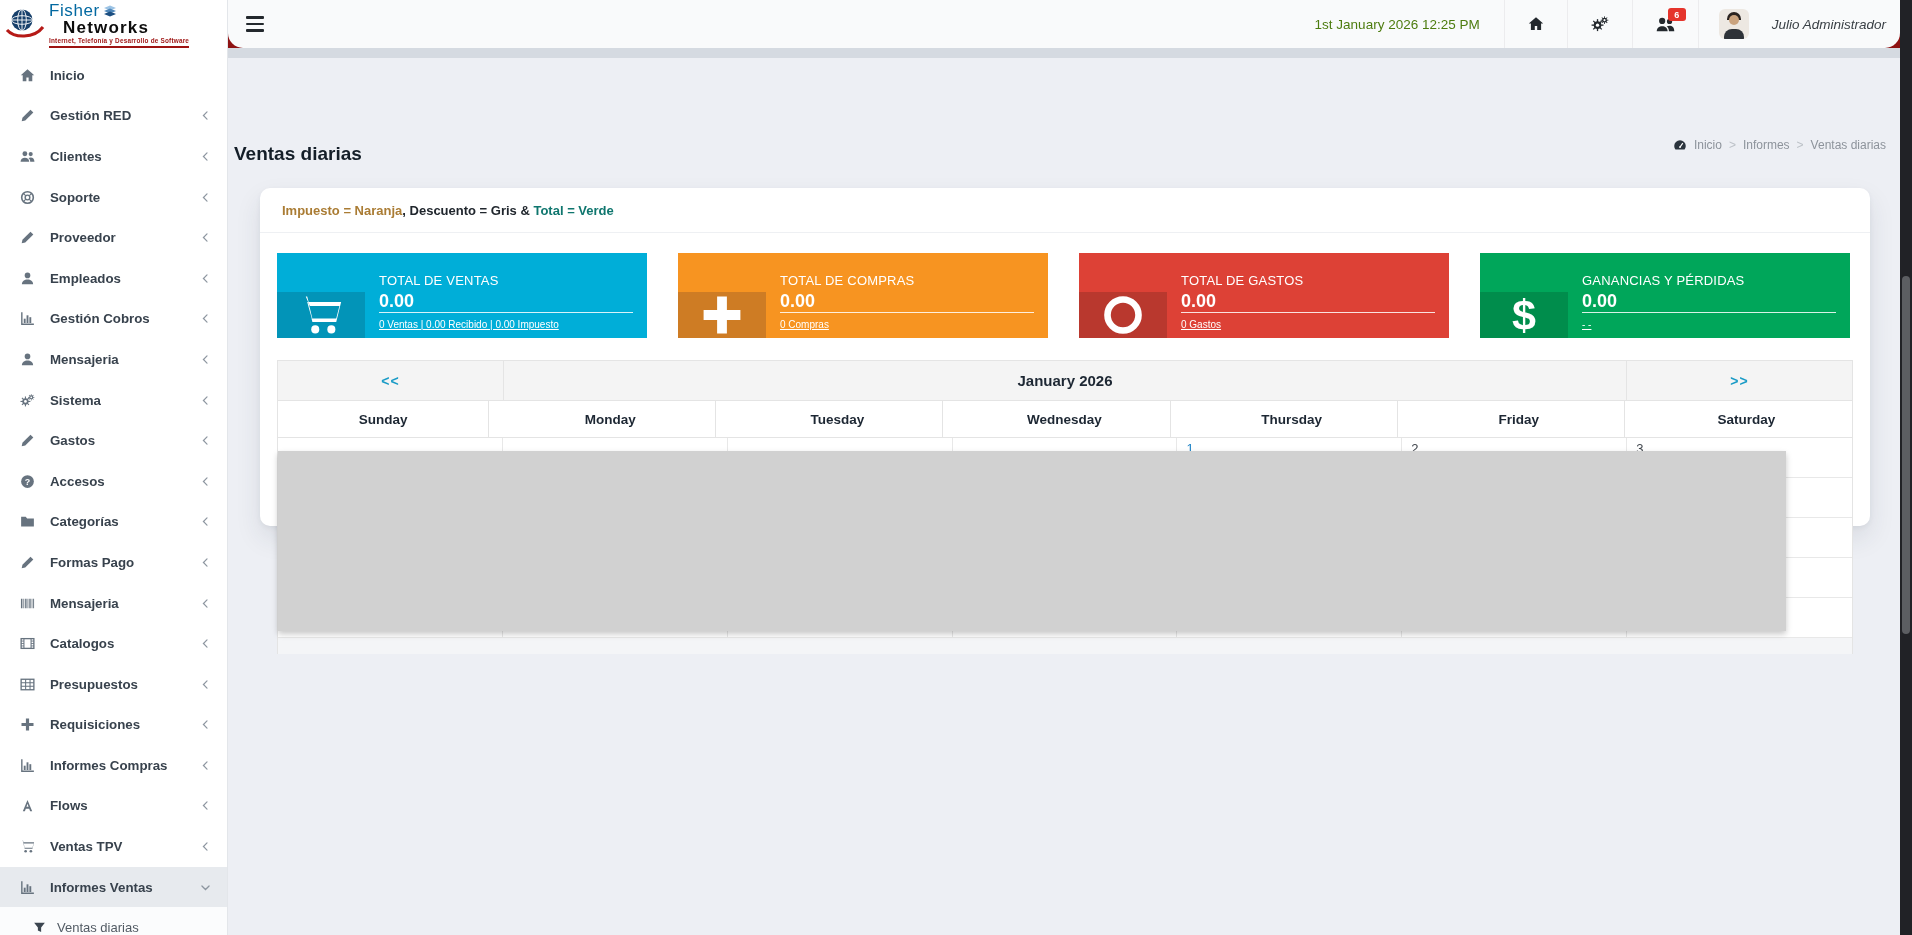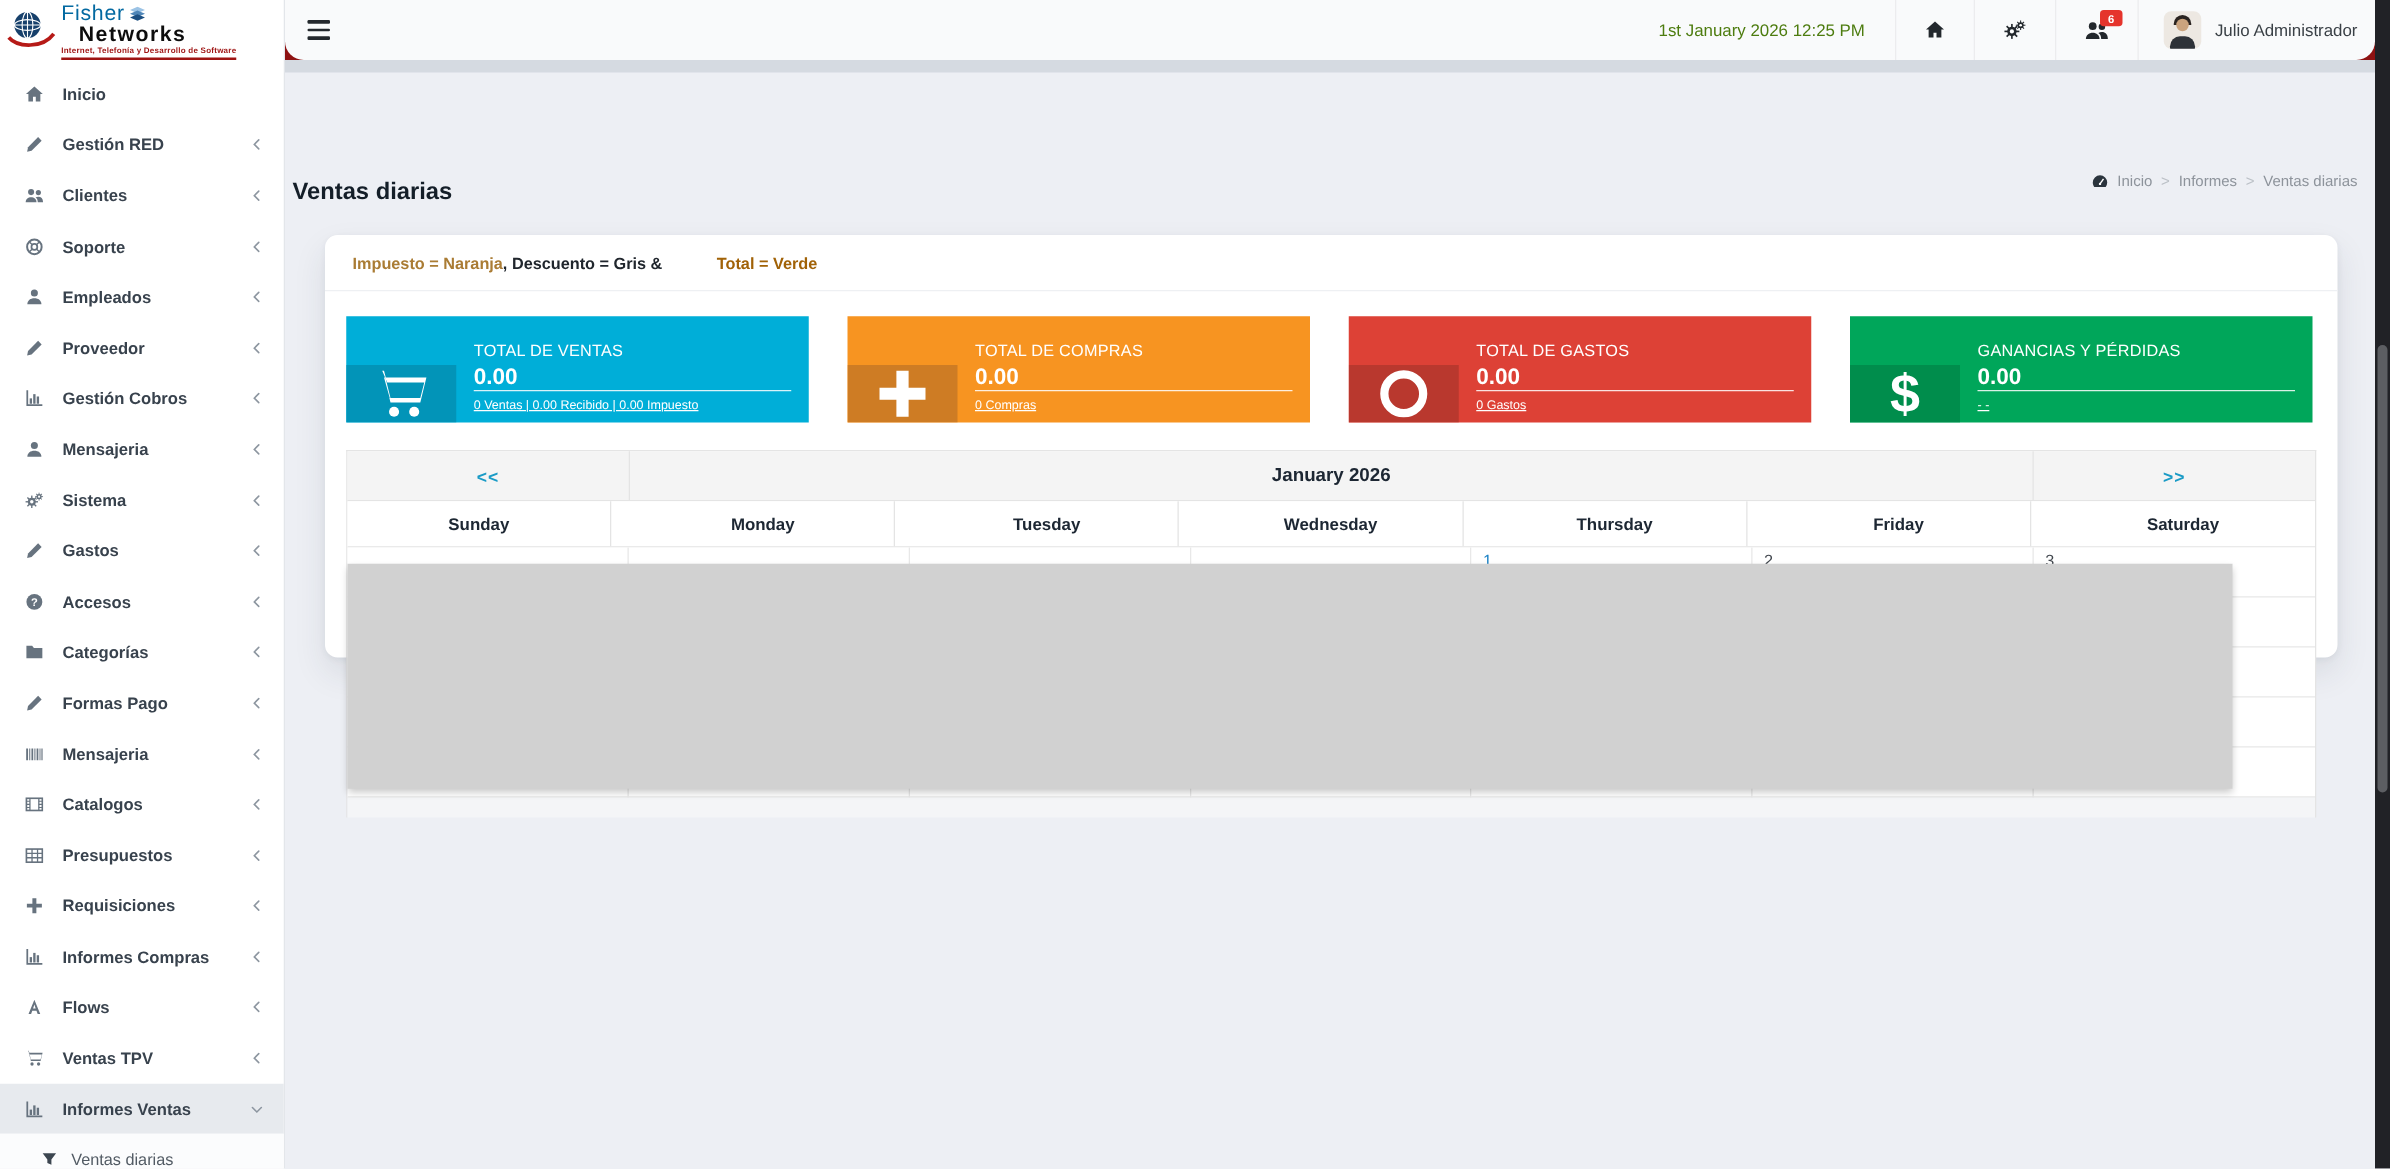--- a/index.html
+++ b/index.html
@@ -35,21 +35,21 @@
           justify-content:space-between;box-sizing:border-box;}
   .burger{width:54px;height:100%;display:flex;flex-direction:column;align-items:center;justify-content:center;
           gap:4px;cursor:pointer;background:none;border:none;padding:0;}
   .burger i{display:block;width:18px;height:2.6px;background:#23282d;border-radius:1px;}
   .nav-right{display:flex;align-items:center;height:100%;}
   .nav-div{width:1px;height:100%;background:#ececee;}
   .nav-date{padding:0 24px;font-size:13.5px;color:#4d7c0f;white-space:nowrap;}
   .nav-ic{padding:0 23px;height:100%;display:flex;align-items:center;color:#23282d;cursor:pointer;position:relative;background:none;border:none;}
   .badge{position:absolute;top:8px;right:12px;min-width:14px;height:13px;background:#e5342c;color:#fff;
          font-size:9px;font-weight:700;border-radius:3px;display:flex;align-items:center;justify-content:center;padding:0 2px;}
-  .nav-user{display:flex;align-items:center;gap:11px;padding:0 14px 0 20px;cursor:pointer;}
+  .nav-user{display:flex;align-items:center;gap:23px;padding:0 14px 0 20px;cursor:pointer;font-style:italic;}
   .nav-user-name{font-size:13.5px;color:#3a4046;white-space:nowrap;}
   .avatar{width:30px;height:30px;border-radius:6px;background:#ede8e2;position:relative;overflow:hidden;flex:none;}
   .avatar .hair{position:absolute;top:3px;left:8px;width:14px;height:8px;border-radius:7px 7px 0 0;background:#2a2320;}
   .avatar .head{position:absolute;top:6px;left:10px;width:10px;height:10px;border-radius:50%;background:#caa37e;}
   .avatar .body{position:absolute;bottom:-2px;left:5px;width:20px;height:12px;border-radius:8px 8px 0 0;background:#2e3238;}
   .subbar{position:absolute;left:228px;top:48px;width:1672px;height:10px;background:#d5dae1;z-index:4;}
 
   
   .content{position:absolute;left:228px;top:58px;width:1672px;height:877px;}
   .page-title{position:absolute;left:6px;top:72px;font-size:19px;font-weight:700;color:#141e28;}
@@ -269,32 +269,32 @@
           <svg class="sicon">
             <use href="#i-lifering"></use>
           </svg>
           <span class="slabel">Soporte</span>
           <svg class="chev">
             <use href="#i-chev"></use>
           </svg>
         </div>
         <div class="side-item">
           <svg class="sicon">
+            <use href="#i-pencil"></use>
+          </svg>
+          <span class="slabel">Proveedor</span>
+          <svg class="chev">
+            <use href="#i-chev"></use>
+          </svg>
+        </div>
+        <div class="side-item">
+          <svg class="sicon">
             <use href="#i-user"></use>
           </svg>
           <span class="slabel">Empleados</span>
-          <svg class="chev">
-            <use href="#i-chev"></use>
-          </svg>
-        </div>
-        <div class="side-item">
-          <svg class="sicon">
-            <use href="#i-pencil"></use>
-          </svg>
-          <span class="slabel">Proveedor</span>
           <svg class="chev">
             <use href="#i-chev"></use>
           </svg>
         </div>
         <div class="side-item">
           <svg class="sicon">
             <use href="#i-chart"></use>
           </svg>
           <span class="slabel">Gestión Cobros</span>
           <svg class="chev">
@@ -486,21 +486,21 @@
           <use href="#i-dash"></use>
         </svg>
       <span class="crumb">Inicio</span>
       <span class="crumb-sep">&gt;</span>
       <span class="crumb">Informes</span>
       <span class="crumb-sep">&gt;</span>
       <span class="crumb">Ventas diarias</span>
     </div>
 
     <section class="card">
-      <div class="legend"><span style="color: rgb(170, 124, 52);">Impuesto = Naranja</span><span style="color: rgb(32, 38, 45);">, </span><span style="color: rgb(32, 38, 45);">Descuento = Gris</span><span style="color: rgb(32, 38, 45);"> &amp; </span><span style="color: #a16207; margin-left: 40px;">Total = Verde</span></div>
+      <div class="legend"><span style="color: rgb(170, 124, 52);">Impuesto = Naranja</span><span style="color: rgb(32, 38, 45);">, </span><span style="color: rgb(32, 38, 45);">Descuento = Gris</span><span style="color: rgb(32, 38, 45);"> &amp; </span><span style="color: #0f766e;">Total = Verde</span></div>
 
       <div class="stats">
         <div class="stat c1">
           <div class="stat-iconbox">
               <svg>
                 <use href="#i-cart"></use>
               </svg>
             </div>
           <div class="stat-body">
             <span class="stat-title">TOTAL DE VENTAS</span>

